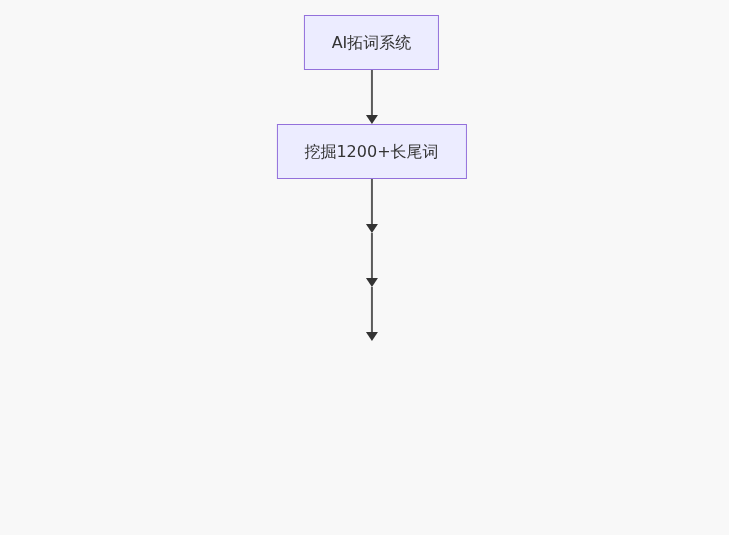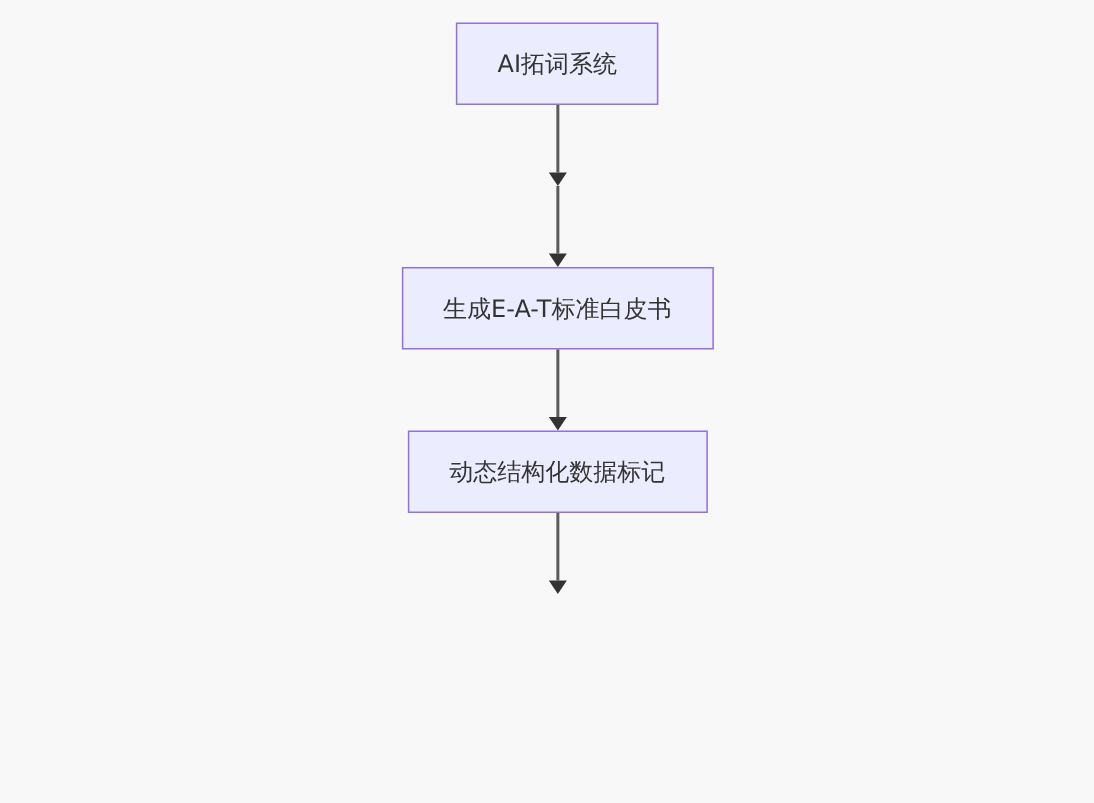--- a/index.html
+++ b/index.html
@@ -66,38 +66,35 @@
 
     <div class="flow-node">
       <span>AI拓词系统</span>
     </div>
 
     <div class="flow-arrow">
       <div class="line"></div>
       <div class="head"></div>
     </div>
 
-
-    <div class="flow-arrow">
-      <div class="line"></div>
-      <div class="head"></div>
-    </div>
-
     <div class="flow-node">
-      <span>生成E-A-T标准白皮书</span>
+      <span>挖掘1200+长尾词</span>
     </div>
 
     <div class="flow-arrow">
       <div class="line"></div>
       <div class="head"></div>
     </div>
 
-    <div class="flow-node">
-      <span>动态结构化数据标记</span>
+
+    <div class="flow-arrow">
+      <div class="line"></div>
+      <div class="head"></div>
     </div>
+
 
     <div class="flow-arrow">
       <div class="line"></div>
       <div class="head"></div>
     </div>
 
 
   </div>
 </div>
 

